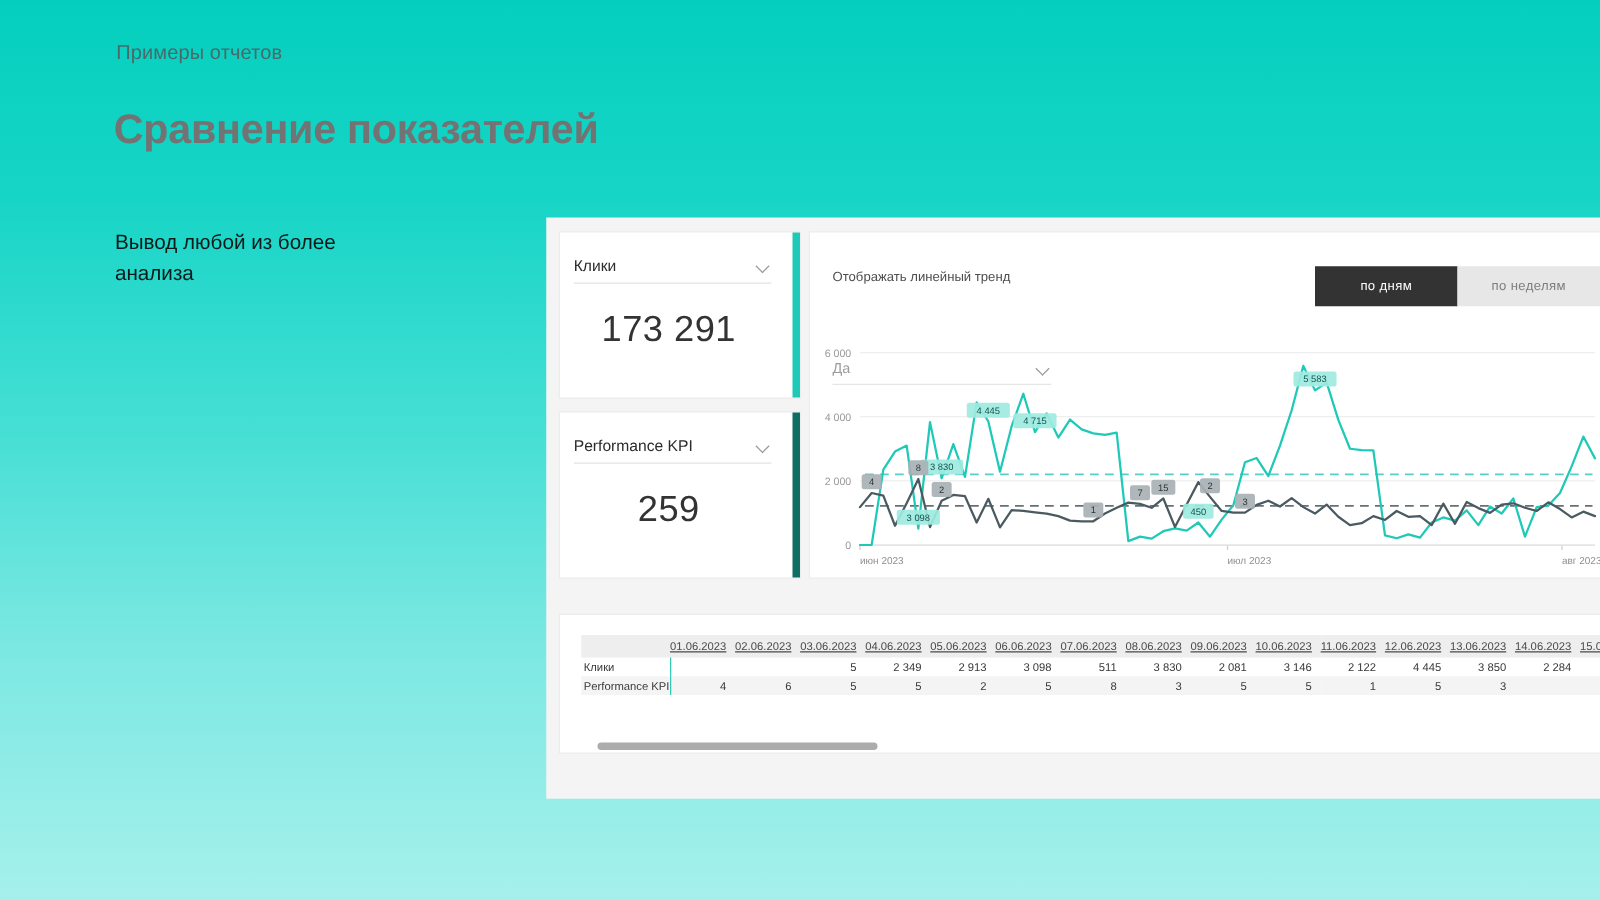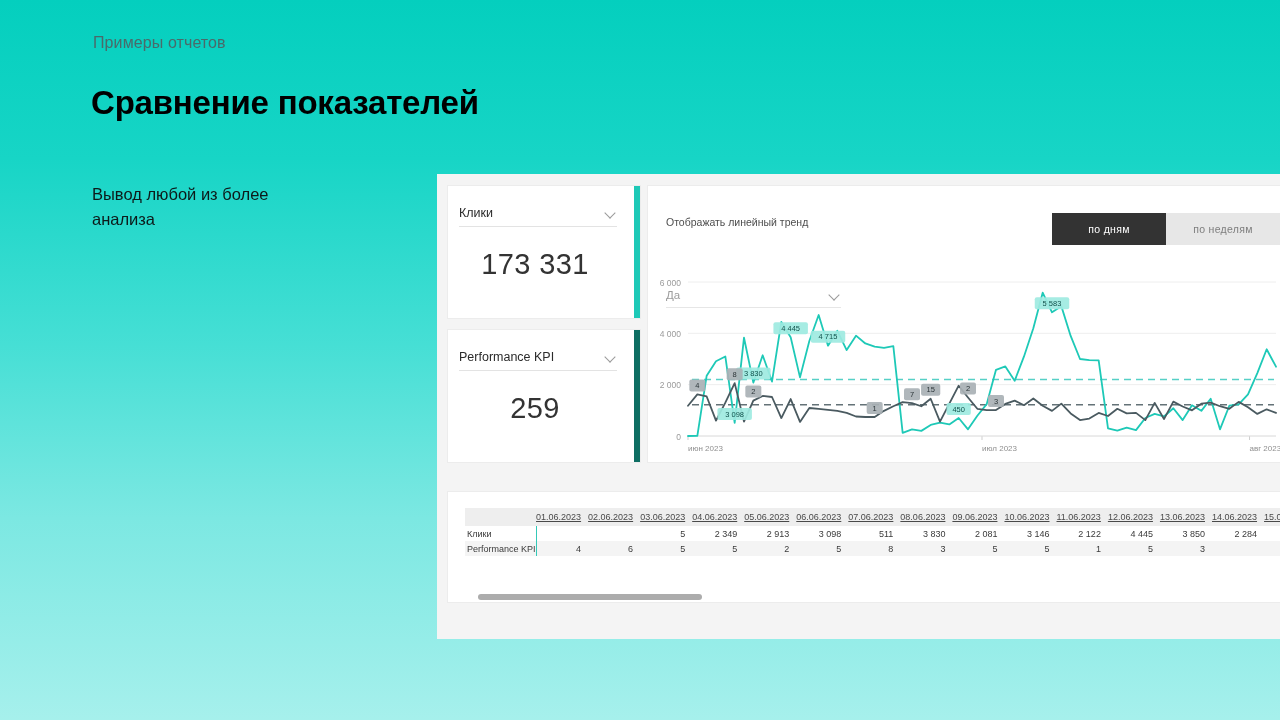--- a/index.html
+++ b/index.html
@@ -24,21 +24,21 @@
     font-size: 16px;
     color: #4a6a6a;
     letter-spacing: 0.1px;
   }
   .slide-title {
     position: absolute;
     left: 91px;
     top: 62px;
     font-size: 33px;
     font-weight: bold;
-    color: #000000;
+    color: #737373;
     letter-spacing: -0.2px;
   }
   .slide-desc {
     position: absolute;
     left: 92px;
     top: 182px;
     width: 250px;
     font-size: 16.5px;
     line-height: 24.5px;
     color: #0d1a1a;
@@ -266,21 +266,21 @@
 
   <div class="dash-top">
 
     <div class="kpi-col">
 
       <div class="kpi-card">
         <div class="kpi-select">
           <span class="kpi-select-label">Клики</span>
           <span class="chev"></span>
         </div>
-        <div class="kpi-value">173 331</div>
+        <div class="kpi-value">173 291</div>
         <div class="kpi-accent" style="background:#1ec9b7"></div>
       </div>
 
       <div class="kpi-card">
         <div class="kpi-select">
           <span class="kpi-select-label">Performance KPI</span>
           <span class="chev"></span>
         </div>
         <div class="kpi-value">259</div>
         <div class="kpi-accent" style="background:#0e6e63"></div>

